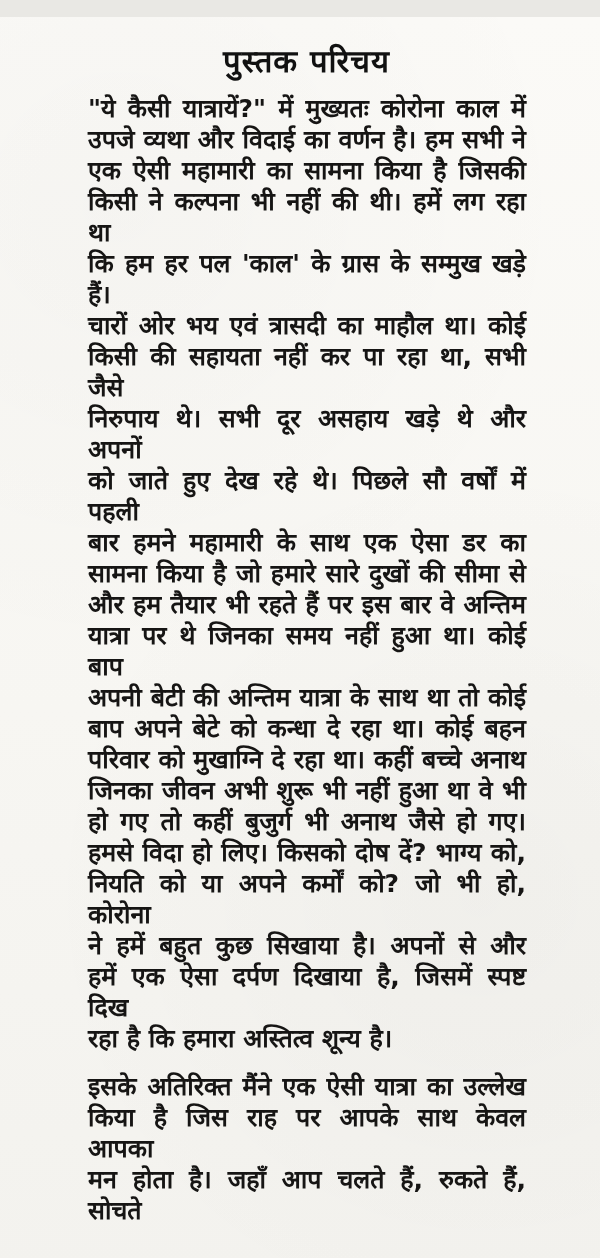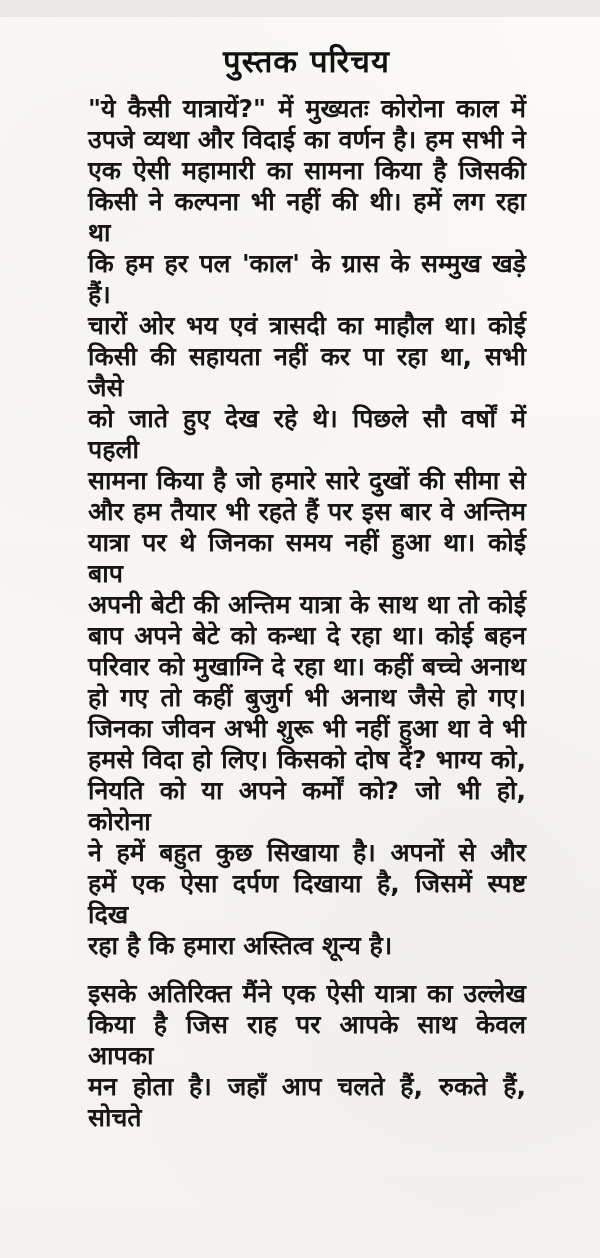--- a/index.html
+++ b/index.html
@@ -60,29 +60,31 @@
   <h1 class="title">पुस्तक परिचय</h1>
   <div class="text-block" id="paragraphs">
       <div class="para">
         <div class="line">"ये कैसी यात्रायें?" में मुख्यतः कोरोना काल में</div>
         <div class="line">उपजे व्यथा और विदाई का वर्णन है। हम सभी ने</div>
         <div class="line">एक ऐसी महामारी का सामना किया है जिसकी</div>
         <div class="line">किसी ने कल्पना भी नहीं की थी। हमें लग रहा था</div>
         <div class="line">कि हम हर पल 'काल' के ग्रास के सम्मुख खड़े हैं।</div>
         <div class="line">चारों ओर भय एवं त्रासदी का माहौल था। कोई</div>
         <div class="line">किसी की सहायता नहीं कर पा रहा था, सभी जैसे</div>
+        <div class="line">निरुपाय थे। सभी दूर असहाय खड़े थे और अपनों</div>
         <div class="line">को जाते हुए देख रहे थे। पिछले सौ वर्षों में पहली</div>
+        <div class="line">बार हमने महामारी के साथ एक ऐसा डर का</div>
         <div class="line">सामना किया है जो हमारे सारे दुखों की सीमा से</div>
         <div class="line">और हम तैयार भी रहते हैं पर इस बार वे अन्तिम</div>
         <div class="line">यात्रा पर थे जिनका समय नहीं हुआ था। कोई बाप</div>
         <div class="line">अपनी बेटी की अन्तिम यात्रा के साथ था तो कोई</div>
         <div class="line">बाप अपने बेटे को कन्धा दे रहा था। कोई बहन</div>
         <div class="line">परिवार को मुखाग्नि दे रहा था। कहीं बच्चे अनाथ</div>
+        <div class="line">जिनका जीवन अभी शुरू भी नहीं हुआ था वे भी</div>
         <div class="line">हो गए तो कहीं बुजुर्ग भी अनाथ जैसे हो गए।</div>
-        <div class="line">जिनका जीवन अभी शुरू भी नहीं हुआ था वे भी</div>
         <div class="line">हमसे विदा हो लिए। किसको दोष दें? भाग्य को,</div>
         <div class="line">नियति को या अपने कर्मों को? जो भी हो, कोरोना</div>
         <div class="line">ने हमें बहुत कुछ सिखाया है। अपनों से और</div>
         <div class="line">हमें एक ऐसा दर्पण दिखाया है, जिसमें स्पष्ट दिख</div>
         <div class="line last">रहा है कि हमारा अस्तित्व शून्य है।</div>
       </div>
       <div class="para">
         <div class="line">इसके अतिरिक्त मैंने एक ऐसी यात्रा का उल्लेख</div>
         <div class="line">किया है जिस राह पर आपके साथ केवल आपका</div>
         <div class="line">मन होता है। जहाँ आप चलते हैं, रुकते हैं, सोचते</div>

